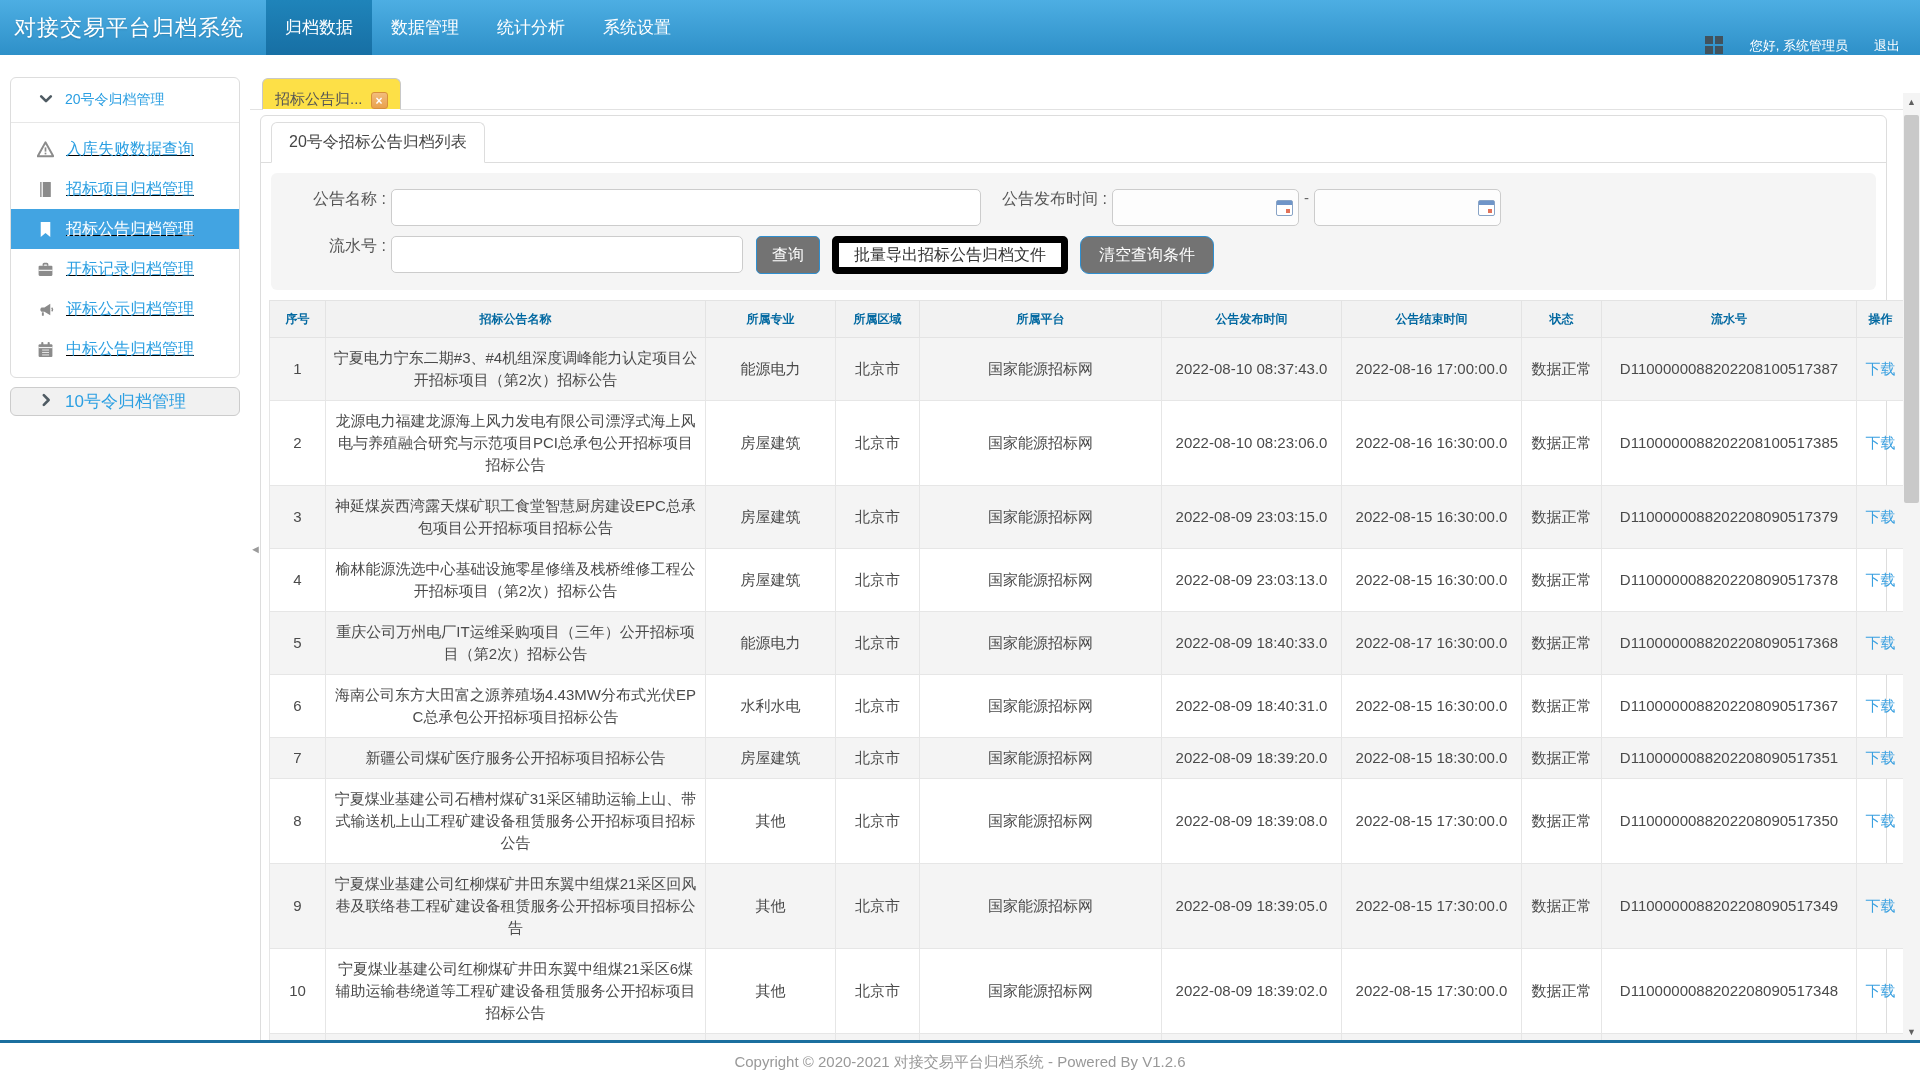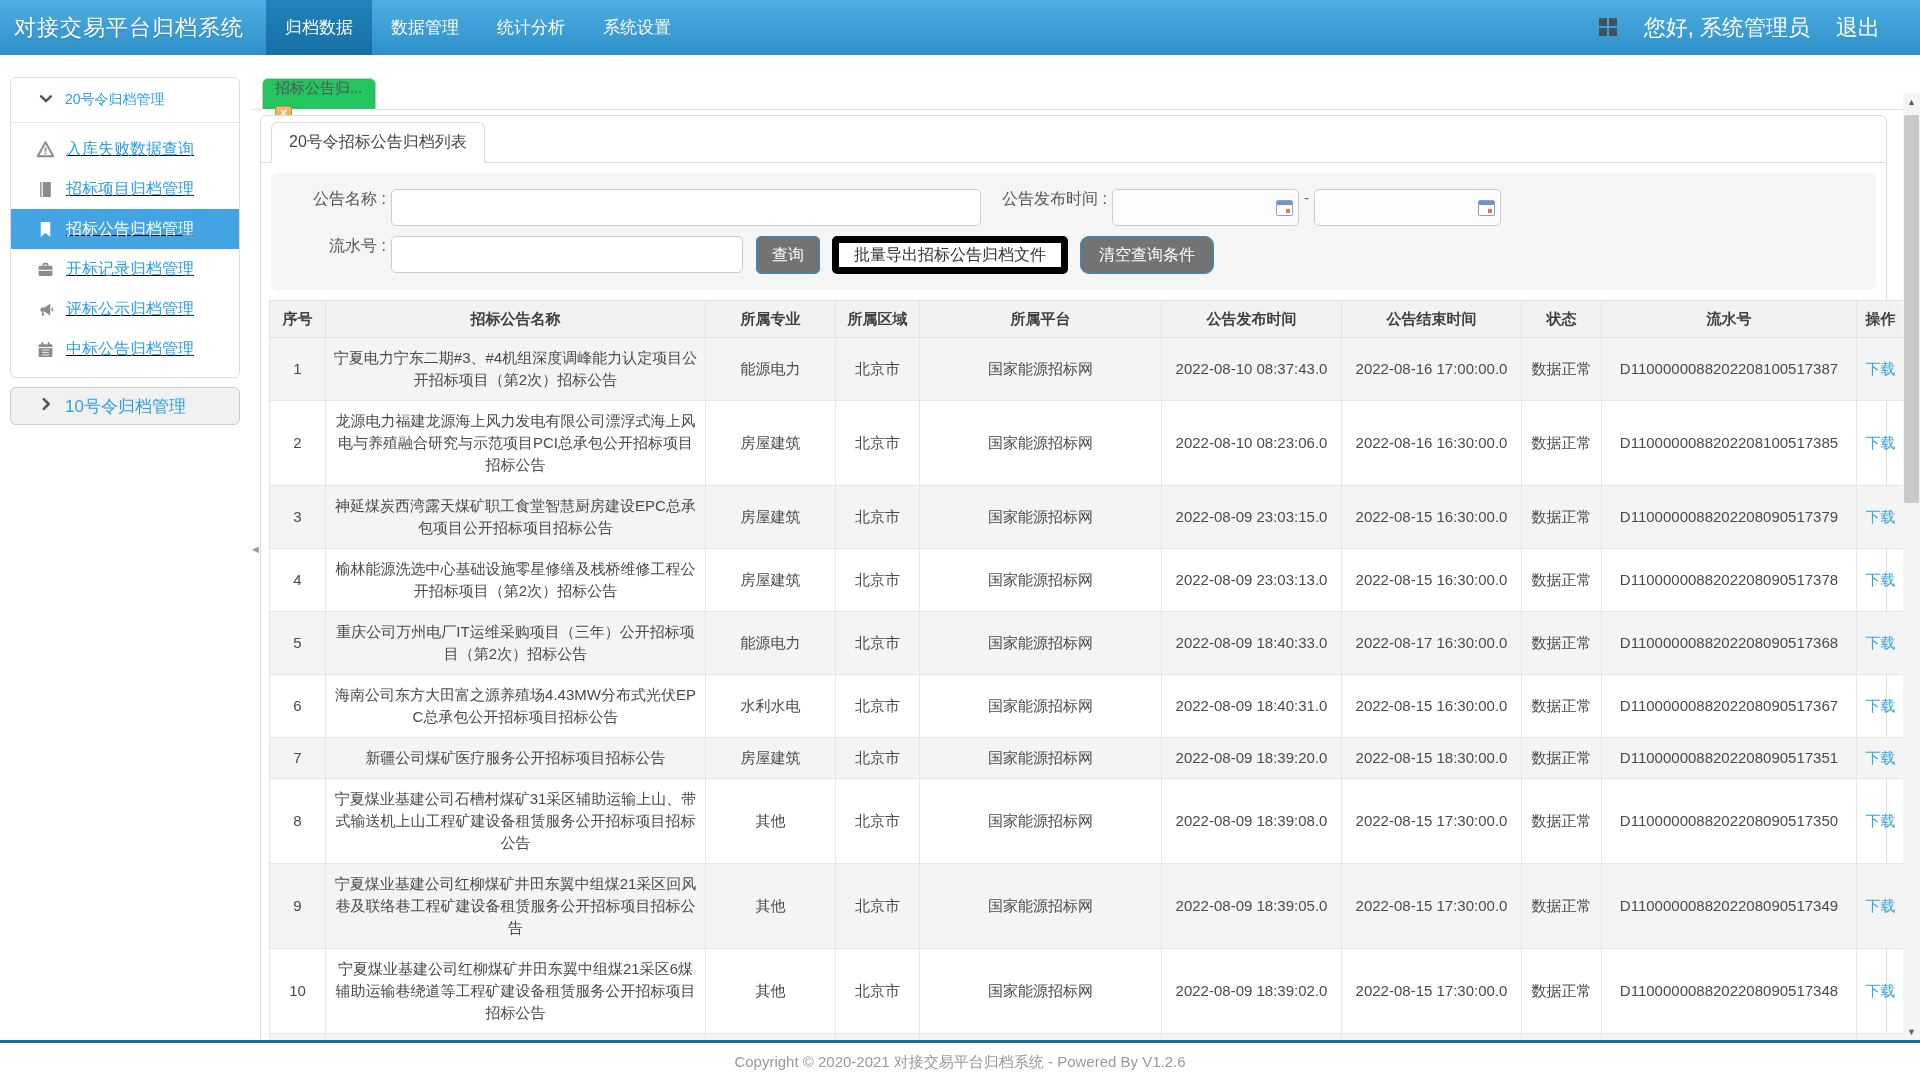--- a/index.html
+++ b/index.html
@@ -8,51 +8,51 @@
 
   
   .navbar { height:55px; background:linear-gradient(180deg,#4daee3,#2e90c8);
     display:flex; align-items:stretch; color:#fff; }
   .brand { font-size:22px; letter-spacing:1px; display:flex; align-items:center;
     padding:0 22px 0 14px; text-shadow:0 1px 2px rgba(0,0,0,.15); }
   .nav-items { display:flex; align-items:stretch; }
   .nav-item { display:flex; align-items:center; padding:9px 19px; font-size:17px; cursor:pointer; }
   .nav-item.active { background:linear-gradient(180deg,#1f84ba,#186f a);
     background:linear-gradient(180deg,#1f84ba,#176fa4); }
-  .nav-right { margin-left:auto; display:flex; align-items:center; gap:26px; padding-right:40px; font-size:22px; }
+  .nav-right { margin-left:auto; display:flex; align-items:flex-end; gap:26px; padding-right:20px; font-size:13px; }
   .grid-icon { width:19px; height:19px; display:grid; grid-template-columns:8px 8px;
     grid-template-rows:8px 8px; gap:2px; }
   .grid-icon span { background:#41525d; }
 
   
   .main { display:flex; height:985px; position:relative; }
 
   
   .sidebar { width:250px; flex:0 0 250px; padding:22px 10px 0 10px; }
   .side-panel { border:1px solid #ddd; border-radius:6px; overflow:hidden; background:#fff; }
   .side-header { height:45px; display:flex; align-items:center; gap:12px; padding-left:28px;
     border-bottom:1px solid #e7e7e7; color:#2b9fe2; font-size:14px; cursor:pointer; }
   .side-header .chev { color:#4f5b63; }
   .side-items { padding:6px 0 8px 0;text-decoration:underline; }
   .side-item { height:40px; display:flex; align-items:center; gap:12px; padding-left:26px;
     color:#2b9fe2; font-size:16px; cursor:pointer; }
   .side-item .ico { color:#8b8b8b; display:flex; }
   .side-item.active { background:#42a4e2; color:#fff; }
   .side-item.active .ico { color:#fff; }
   .side-panel2 { margin-top:9px; border:1px solid #ccc; border-radius:6px; background:#f1f1f1;
-    height:38px; display:flex; align-items:center; gap:12px; padding-left:28px;
+    height:29px; display:flex; align-items:center; gap:12px; padding-left:28px;
     color:#2b9fe2; font-size:17px; cursor:pointer; }
   .side-panel2 .chev { color:#4f5b63; }
 
   
   .content { flex:1; position:relative; }
   .tabbar { height:55px; padding:23px 0 0 12px; border-bottom:1px solid #e2e2e2; }
-  .tab { display:inline-flex; align-items:flex-start; gap:8px; height:32px; padding:0 12px;
+  .tab { display:inline-flex; align-items:flex-end; gap:8px; height:32px; padding:0 12px;
     border:1px solid #c8c8c8; border-bottom:1px solid #fff; border-radius:6px 6px 0 0;
-    background:#22c55e; margin-bottom:-1px; font-size:15px; color:#555; cursor:pointer;flex-direction:column; }
+    background:#fde047; margin-bottom:-1px; font-size:15px; color:#555; cursor:pointer; }
   .tab-close { width:17px; height:17px; border-radius:3px; border:1px solid #d8913a;
     background:linear-gradient(180deg,#f2bd7c,#e9a14c); color:#fff; font-size:12px; font-weight:bold;
     display:flex; align-items:center; justify-content:center; line-height:1; cursor:pointer; }
   .viewport { position:absolute; left:0; right:17px; top:55px; bottom:0; overflow:hidden;
     padding:5px 16px 0 10px; }
 
   .card { border:1px solid #ddd; border-radius:6px; background:#fff; min-height:1400px; }
   .subtab-strip { padding:6px 0 0 10px; border-bottom:1px solid #ddd; }
   .subtab { display:inline-block; border:1px solid #ddd; border-bottom:1px solid #fff;
     border-radius:6px 6px 0 0; padding:9px 17px; margin-bottom:-1px; background:#fff;
@@ -77,22 +77,22 @@
   .cal-icon::after { content:""; position:absolute; right:2px; bottom:2px; width:4px; height:4px; background:#e2735a; }
   .btn { height:38px; border-radius:5px; font-size:16px; cursor:pointer; }
   .btn-blue { background:#737373; border:1px solid #2e8fd0; color:#fff; padding:0 15px; }
   .btn-white { background:#fff; border:7px solid #000000; color:#333; padding:0 15px; }
   .btn-query { margin-left:13px; }
   .btn-export { margin-left:12px; }
   .btn-clear { margin-left:12px; padding:0 18px;border-radius:9px; }
 
   
   table.grid { width:calc(100% - 16px); margin:0 8px 0 8px; border-collapse:collapse; table-layout:fixed; }
-  .grid th { background:#f2f2f2; border:1px solid #e3e3e3; height:37px; font-size:15px;
-    color:#404040; font-weight:bold;font-family:Liberation Mono, monospace; }
+  .grid th { background:#f2f2f2; border:1px solid #e3e3e3; height:37px; font-size:12px;
+    color:#0369a1; font-weight:bold;font-family:Liberation Mono, monospace; }
   .grid td { border:1px solid #e6e6e6; padding:9px 6px; font-size:15px; color:#4a4a4a;
     text-align:center; line-height:22px; word-break:break-all; }
   .grid tr:nth-child(odd) td { background:#f4f4f4; }
   .grid a.dl { color:#3aa0e0; text-decoration:none; cursor:pointer; }
 
   
   .vscroll { position:absolute; right:0; top:38px; bottom:0; width:17px; background:#f4f4f4; }
   .sb-btn { position:absolute; left:0; width:17px; height:17px; color:#606060; font-size:9px;
     display:flex; align-items:center; justify-content:center; background:#f4f4f4; cursor:pointer; }
   .sb-up { top:0; } .sb-down { bottom:0; }

